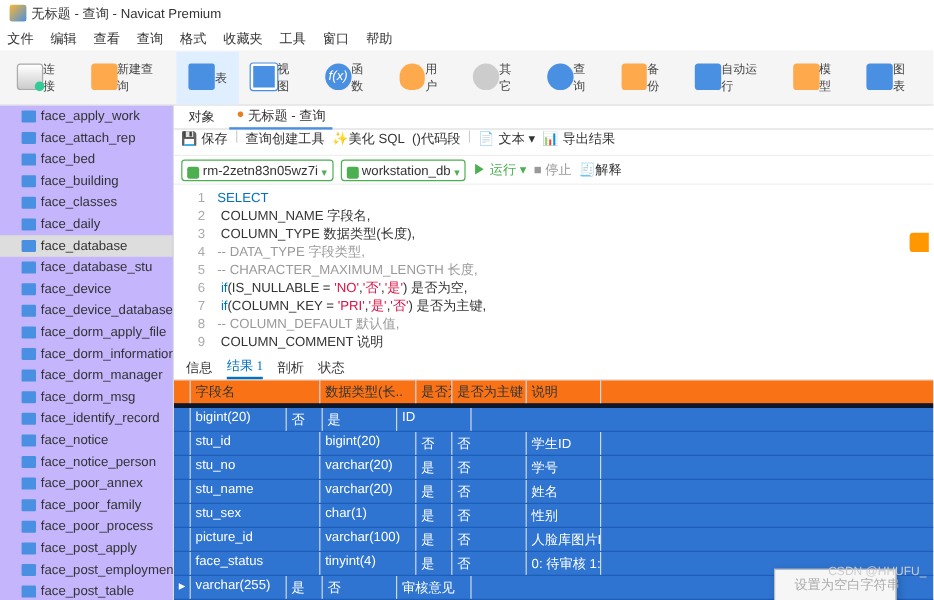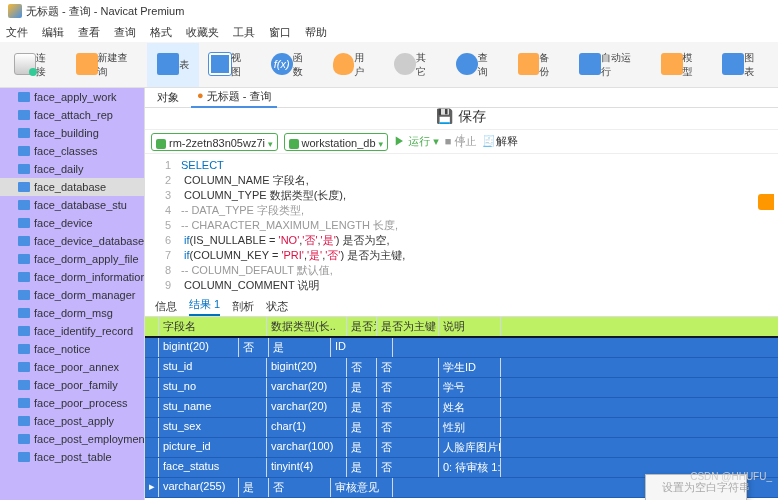--- a/index.html
+++ b/index.html
@@ -28,38 +28,38 @@
 .main { display:flex; height:412px; }
 .sidebar { width:145px; background:#c4b5fd; border-right:1px solid #ddd; overflow:hidden; }
 .sidebar .row { height:18px; display:flex; align-items:center; padding-left:18px; gap:4px; font-size:11px; color:#333; white-space:nowrap; }
 .sidebar .row.sel { background:#ddd; }
 .sidebar .row .tic { width:12px; height:10px; background:#4a90e2; border-radius:1px; flex-shrink:0; }
 .content { flex:1; display:flex; flex-direction:column; position:relative; overflow:hidden; }
 .tabs { height:20px; display:flex; align-items:center; padding-left:6px; gap:6px; font-size:11px; border-bottom:1px solid #ddd; }
 .tabs .tab { display:flex; align-items:flex-start; gap:3px; padding:2px 6px; }
 .tabs .tab.active{ border-bottom:2px solid #4a90e2; }
 .tabs .dot{color:#e67e22;}
-.qbar { height:22px; display:flex; align-items:center; gap:6px; padding:0 6px; font-size:14px; border-bottom:1px solid #eee;flex-direction:column; }
+.qbar { height:22px; display:flex; gap:6px; padding:0 6px; font-size:11px; border-bottom:1px solid #eee; }
 .dbrow { height:24px; display:flex; align-items:center; gap:6px; padding:0 6px; font-size:11px; border-bottom:1px solid #eee; }
 .dd { border:1px solid #4caf50; border-radius:3px; padding:1px 4px; display:flex; align-items:flex-end; gap:3px; height:18px; }
 .dd .cy{width:10px;height:10px;background:#4caf50;border-radius:2px;}
 .dd .ar{color:#4caf50;font-size:9px;}
 .btn-run{color:#4caf50;}
 .btn-stop{color:#999;}
 .editor { padding:4px 8px; font-family:Consolas,monospace; font-size:11px; line-height:15px; background:#fff; position:relative; }
 .editor .ln { color:#aaa; display:inline-block; width:18px; text-align:right; margin-right:10px; }
 .editor .kw{color:#0070c0;}
 .editor .str{color:#d14;}
 .editor .com{color:#999;}
 .editor .deco{position:absolute;right:4px;top:40px;width:16px;height:16px;background:#ff9800;border-radius:3px 0 0 3px;}
 .rtabs { height:20px; display:flex; align-items:end; gap:12px; padding:0 10px; font-size:11px; border-bottom:1px solid #ddd; }
-.rtabs span{padding-bottom:2px;}
+.rtabs span{padding-bottom:2px;font-family:Liberation Serif, serif;}
 .rtabs .act{color:#0070c0;border-bottom:2px solid #0070c0;}
 .grid { font-size:11px; }
-.grid .hdr { display:flex; background:#bef264; border-bottom:2px solid #0f172a; }
+.grid .hdr { display:flex; background:#f97316; border-bottom:4px solid #0f172a; }
 .grid .hdr div,.grid .gr div{padding:2px 4px;border-right:1px solid #cfd8e8;overflow:hidden;white-space:nowrap;}
 .grid .gr { display:flex; background:#2e74d0; color:#fff; border-bottom:1px solid #1e5db8; }
 .c0{width:14px;text-align:center;}
 .c1{width:108px;}.c2{width:80px;}.c3{width:30px;}.c4{width:62px;}.c5{width:62px;}
 .ctx { position:absolute; background:#f6f6f6; border:1px solid #bbb; box-shadow:2px 2px 6px rgba(0,0,0,.2); font-size:11px; padding:2px 0; }
 .ctx .it{padding:3px 26px 3px 16px;white-space:nowrap;position:relative;}
 .ctx .it.dis{color:#aaa;}
 #ctx1{left:500px;top:386px;width:102px;}
 .wm{position:absolute;right:6px;bottom:18px;font-size:10px;color:#ccc;}
 </style>
@@ -139,20 +139,24 @@
       <div class="row">
         <span class="tic"></span>
         <span>face_apply_work</span>
       </div>
       <div class="row">
         <span class="tic"></span>
         <span>face_attach_rep</span>
       </div>
       <div class="row">
         <span class="tic"></span>
+        <span>face_bed</span>
+      </div>
+      <div class="row">
+        <span class="tic"></span>
         <span>face_building</span>
       </div>
       <div class="row">
         <span class="tic"></span>
         <span>face_classes</span>
       </div>
       <div class="row">
         <span class="tic"></span>
         <span>face_daily</span>
       </div>
@@ -188,20 +192,24 @@
         <span class="tic"></span>
         <span>face_dorm_msg</span>
       </div>
       <div class="row">
         <span class="tic"></span>
         <span>face_identify_record</span>
       </div>
       <div class="row">
         <span class="tic"></span>
         <span>face_notice</span>
+      </div>
+      <div class="row">
+        <span class="tic"></span>
+        <span>face_notice_person</span>
       </div>
       <div class="row">
         <span class="tic"></span>
         <span>face_poor_annex</span>
       </div>
       <div class="row">
         <span class="tic"></span>
         <span>face_poor_family</span>
       </div>
       <div class="row">

